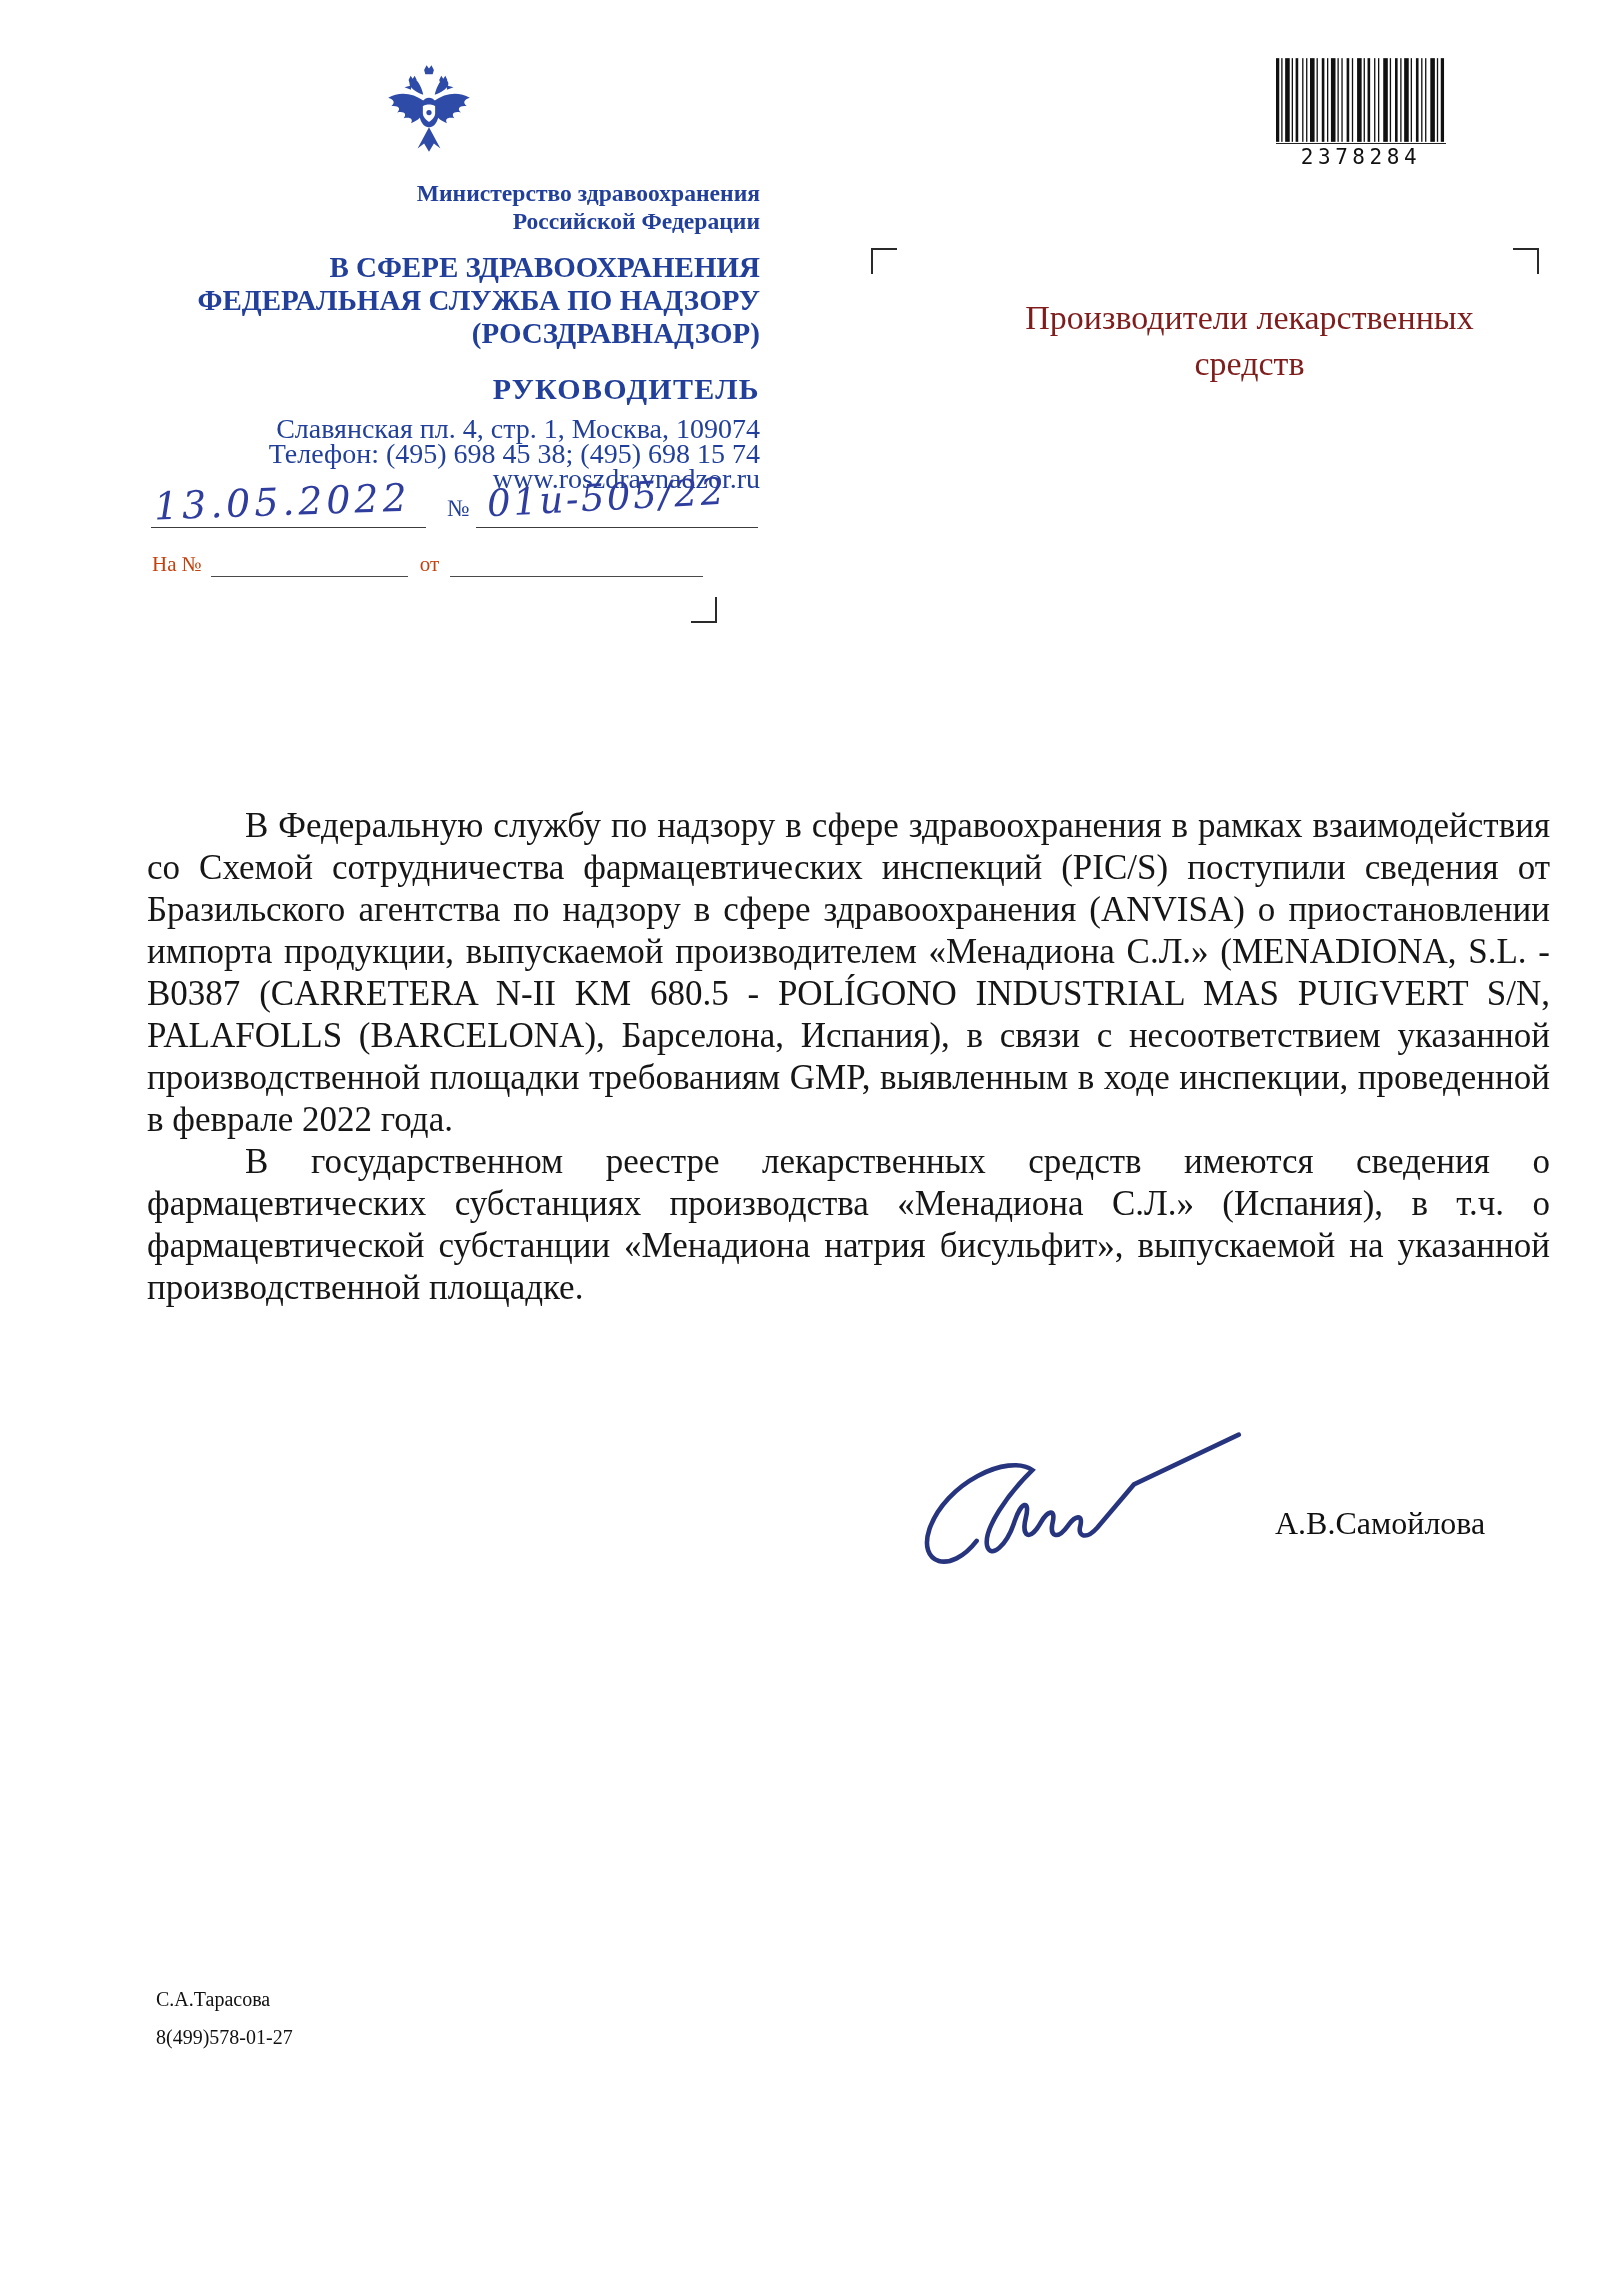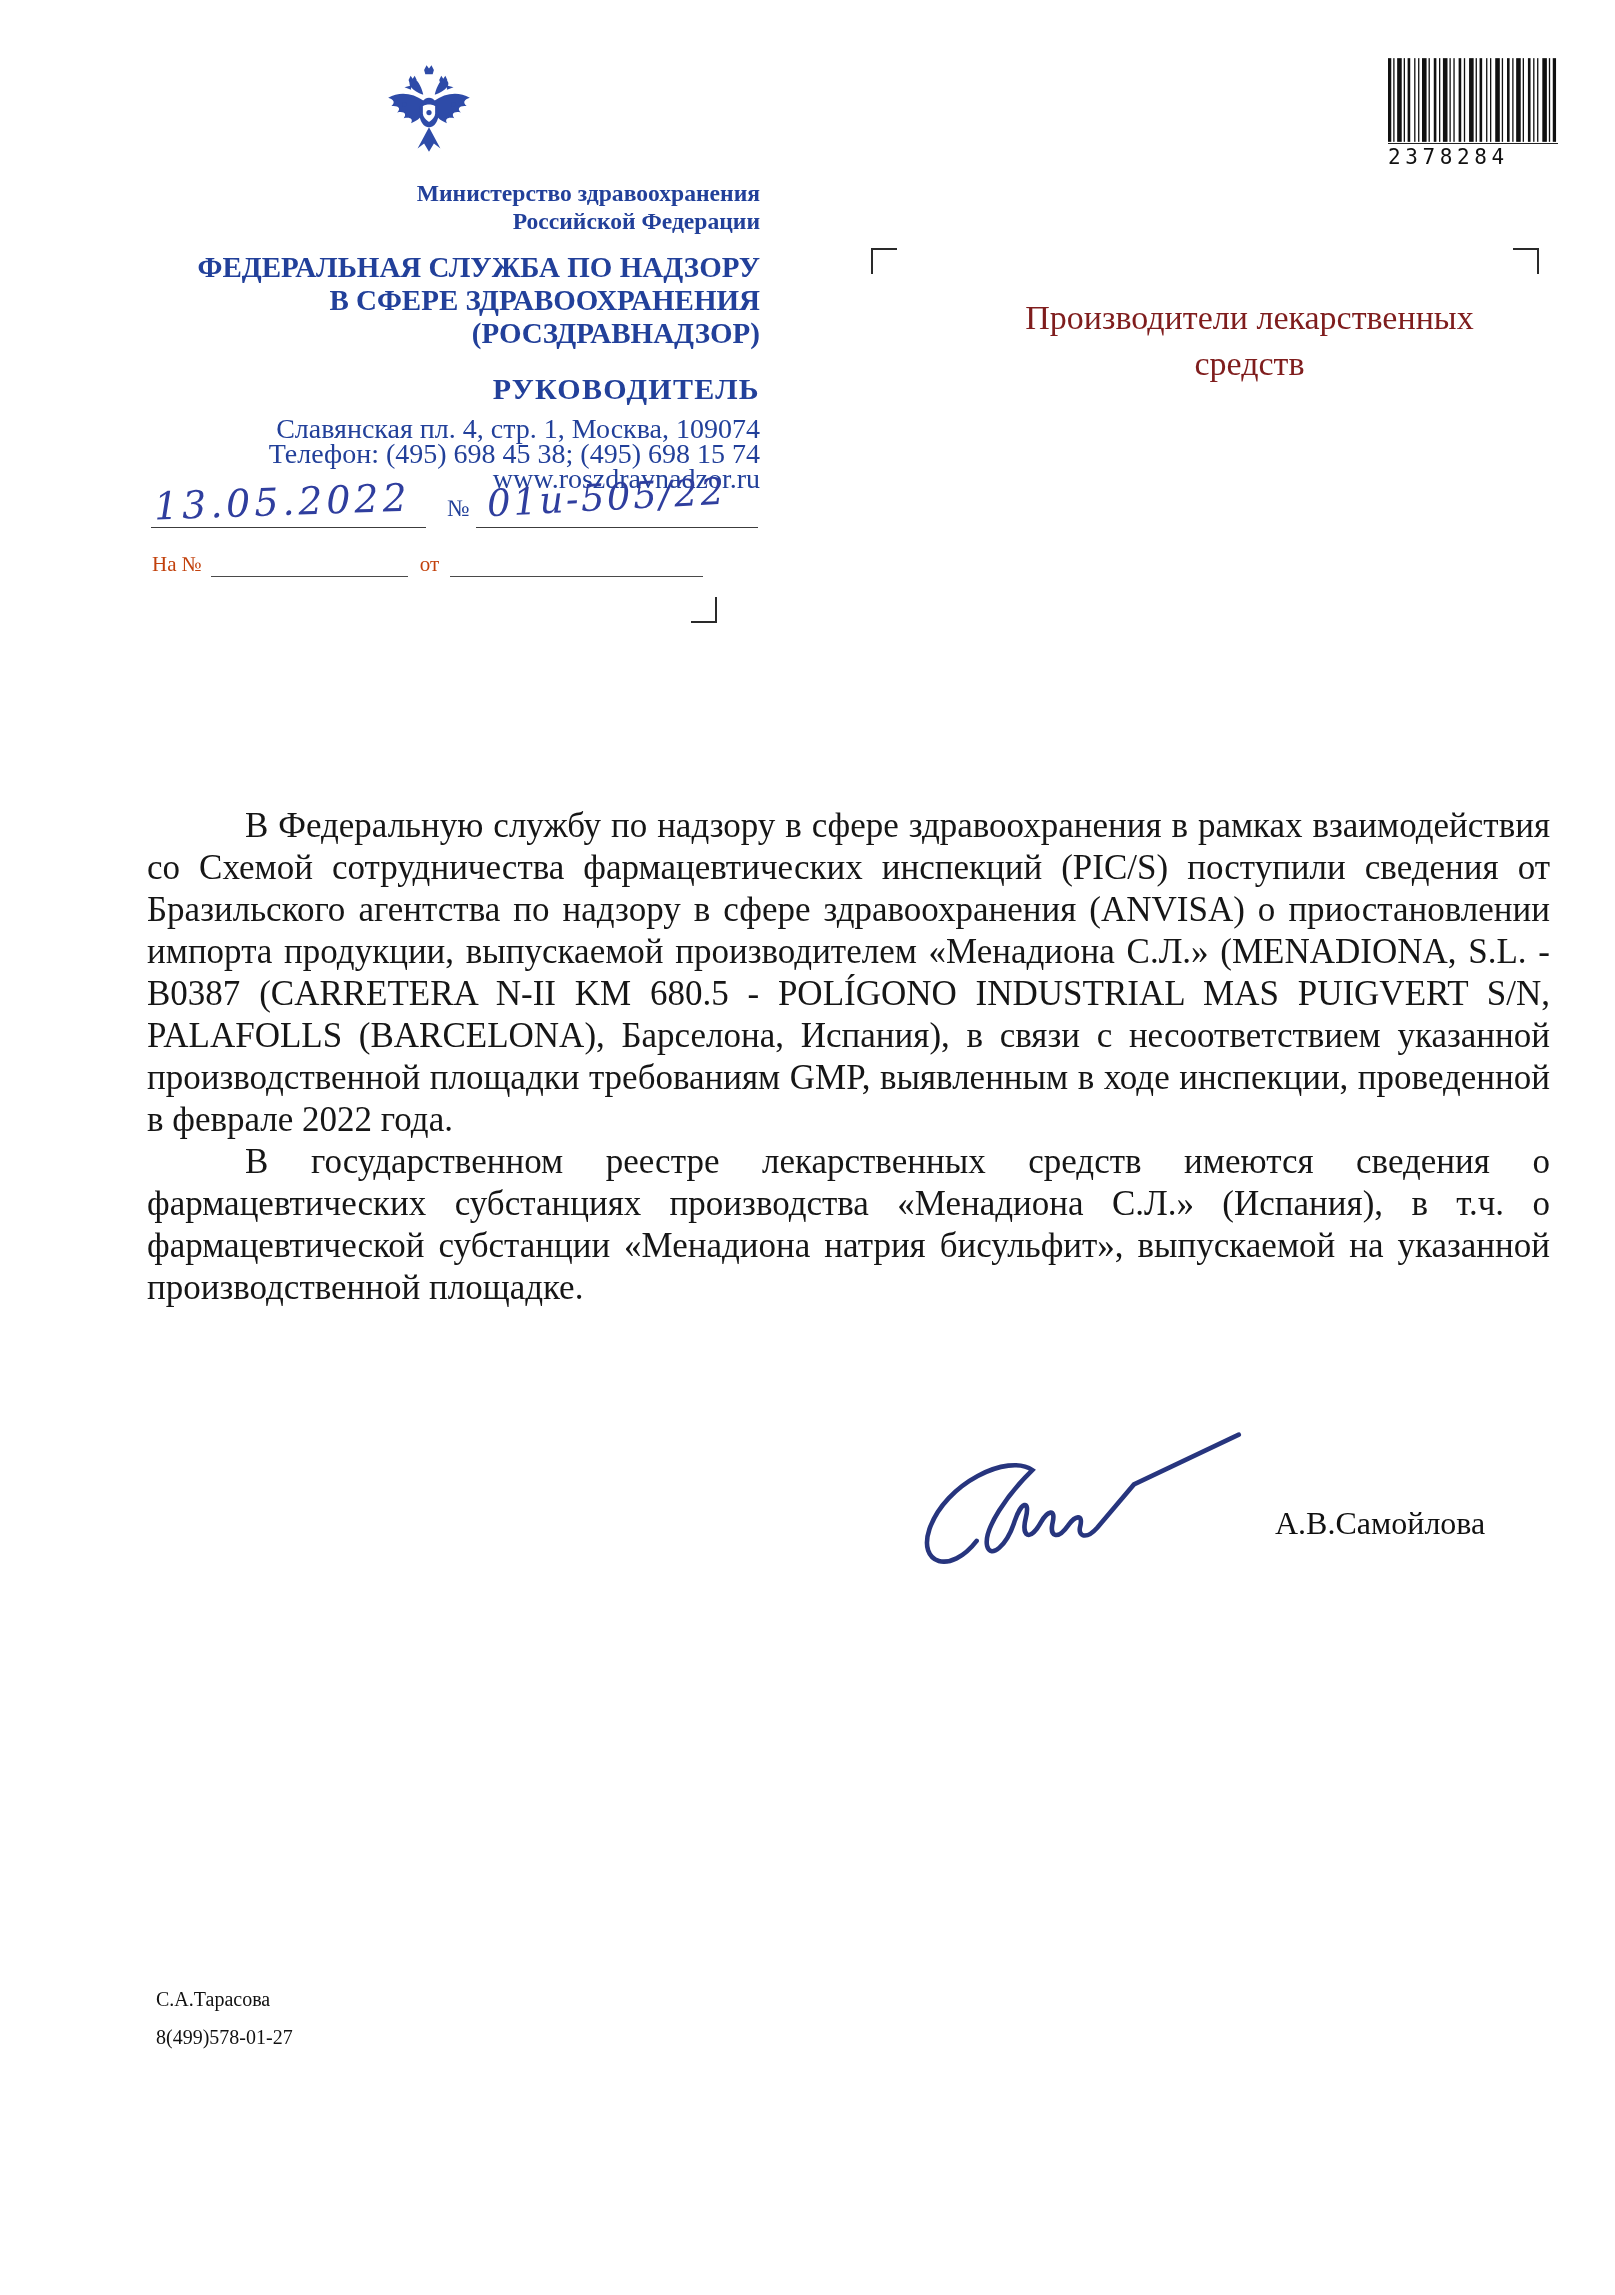--- a/index.html
+++ b/index.html
@@ -50,21 +50,21 @@
     position:absolute;left:147px;top:805px;width:1403px;
     font-size:35px;line-height:42px;text-align:justify;color:#161616;
   }
   .body-text p{margin:0;text-indent:98px;}
   
   .sign-flourish{position:absolute;left:898px;top:1403px;}
   .sign-name{position:absolute;left:1275px;top:1505px;font-size:32px;color:#111;}
   
   .executor{position:absolute;left:156px;top:1980px;font-size:20px;line-height:38px;color:#111;}
   
-  .barcode{position:absolute;left:1388px;top:58px;width:170px;}
+  .barcode{position:absolute;left:1276px;top:58px;width:170px;text-align:center;}
   .barcode-num{
     font-family:"DejaVu Sans Mono", monospace;font-size:21px;color:#111;
     letter-spacing:4.6px;border-top:1.3px solid #222;padding-top:1.3px;margin-top:-1.3px;
   }
 </style>
 </head>
 <body>
 
 <div class="page">
 
@@ -127,22 +127,22 @@
         <path d="M60 80 L46 106 L54 100 L60 110 L66 100 L74 106 Z"></path>
       </g>
       <path d="M60 52 c4.5 0 7.5 2 7.5 2 v9 c0 6.5 -7.5 10.5 -7.5 10.5 c0 0 -7.5 -4 -7.5 -10.5 v-9 c0 0 3 -2 7.5 -2 z" fill="#ffffff"></path>
       <circle cx="60" cy="62" r="3.2" fill="#2e4ba8"></circle>
     </svg>
     <div class="ministry">
       <div>Министерство здравоохранения</div>
       <div>Российской Федерации</div>
     </div>
     <div class="service">
+      <div>В СФЕРЕ ЗДРАВООХРАНЕНИЯ</div>
       <div>ФЕДЕРАЛЬНАЯ СЛУЖБА ПО НАДЗОРУ</div>
-      <div>В СФЕРЕ ЗДРАВООХРАНЕНИЯ</div>
       <div>(РОСЗДРАВНАДЗОР)</div>
     </div>
     <div class="pos-title">РУКОВОДИТЕЛЬ</div>
     <div class="contact">
       <div>Славянская пл. 4, стр. 1, Москва, 109074</div>
       <div>Телефон: (495) 698 45 38; (495) 698 15 74</div>
       <div>www.roszdravnadzor.ru</div>
     </div>
   </div>
 

